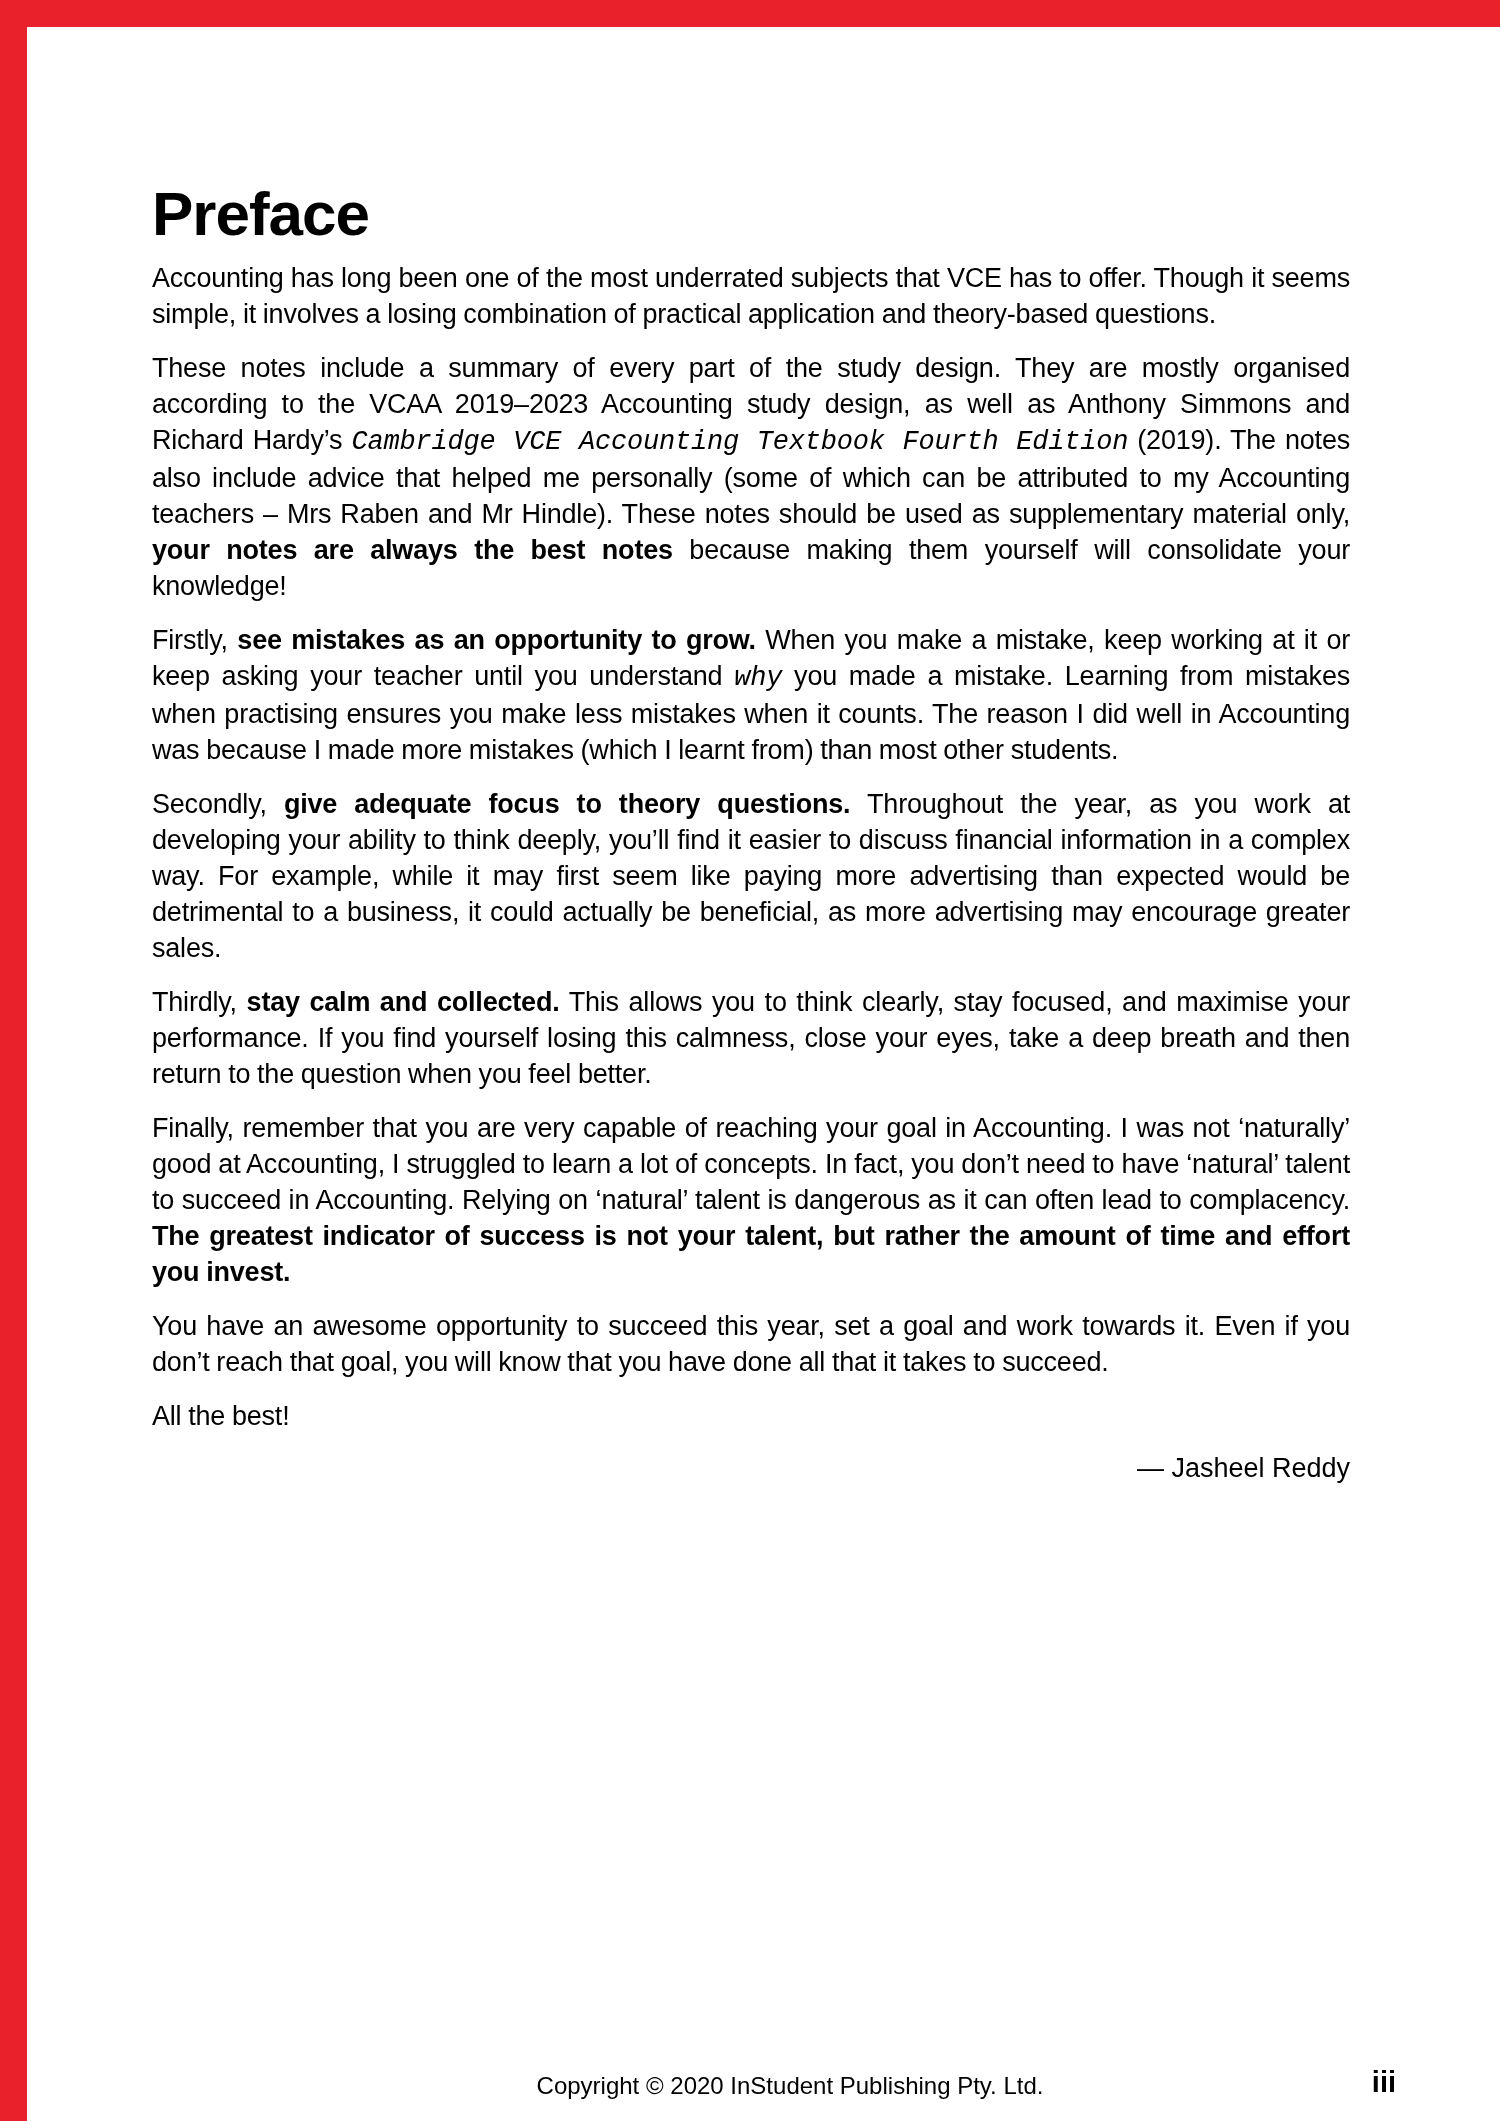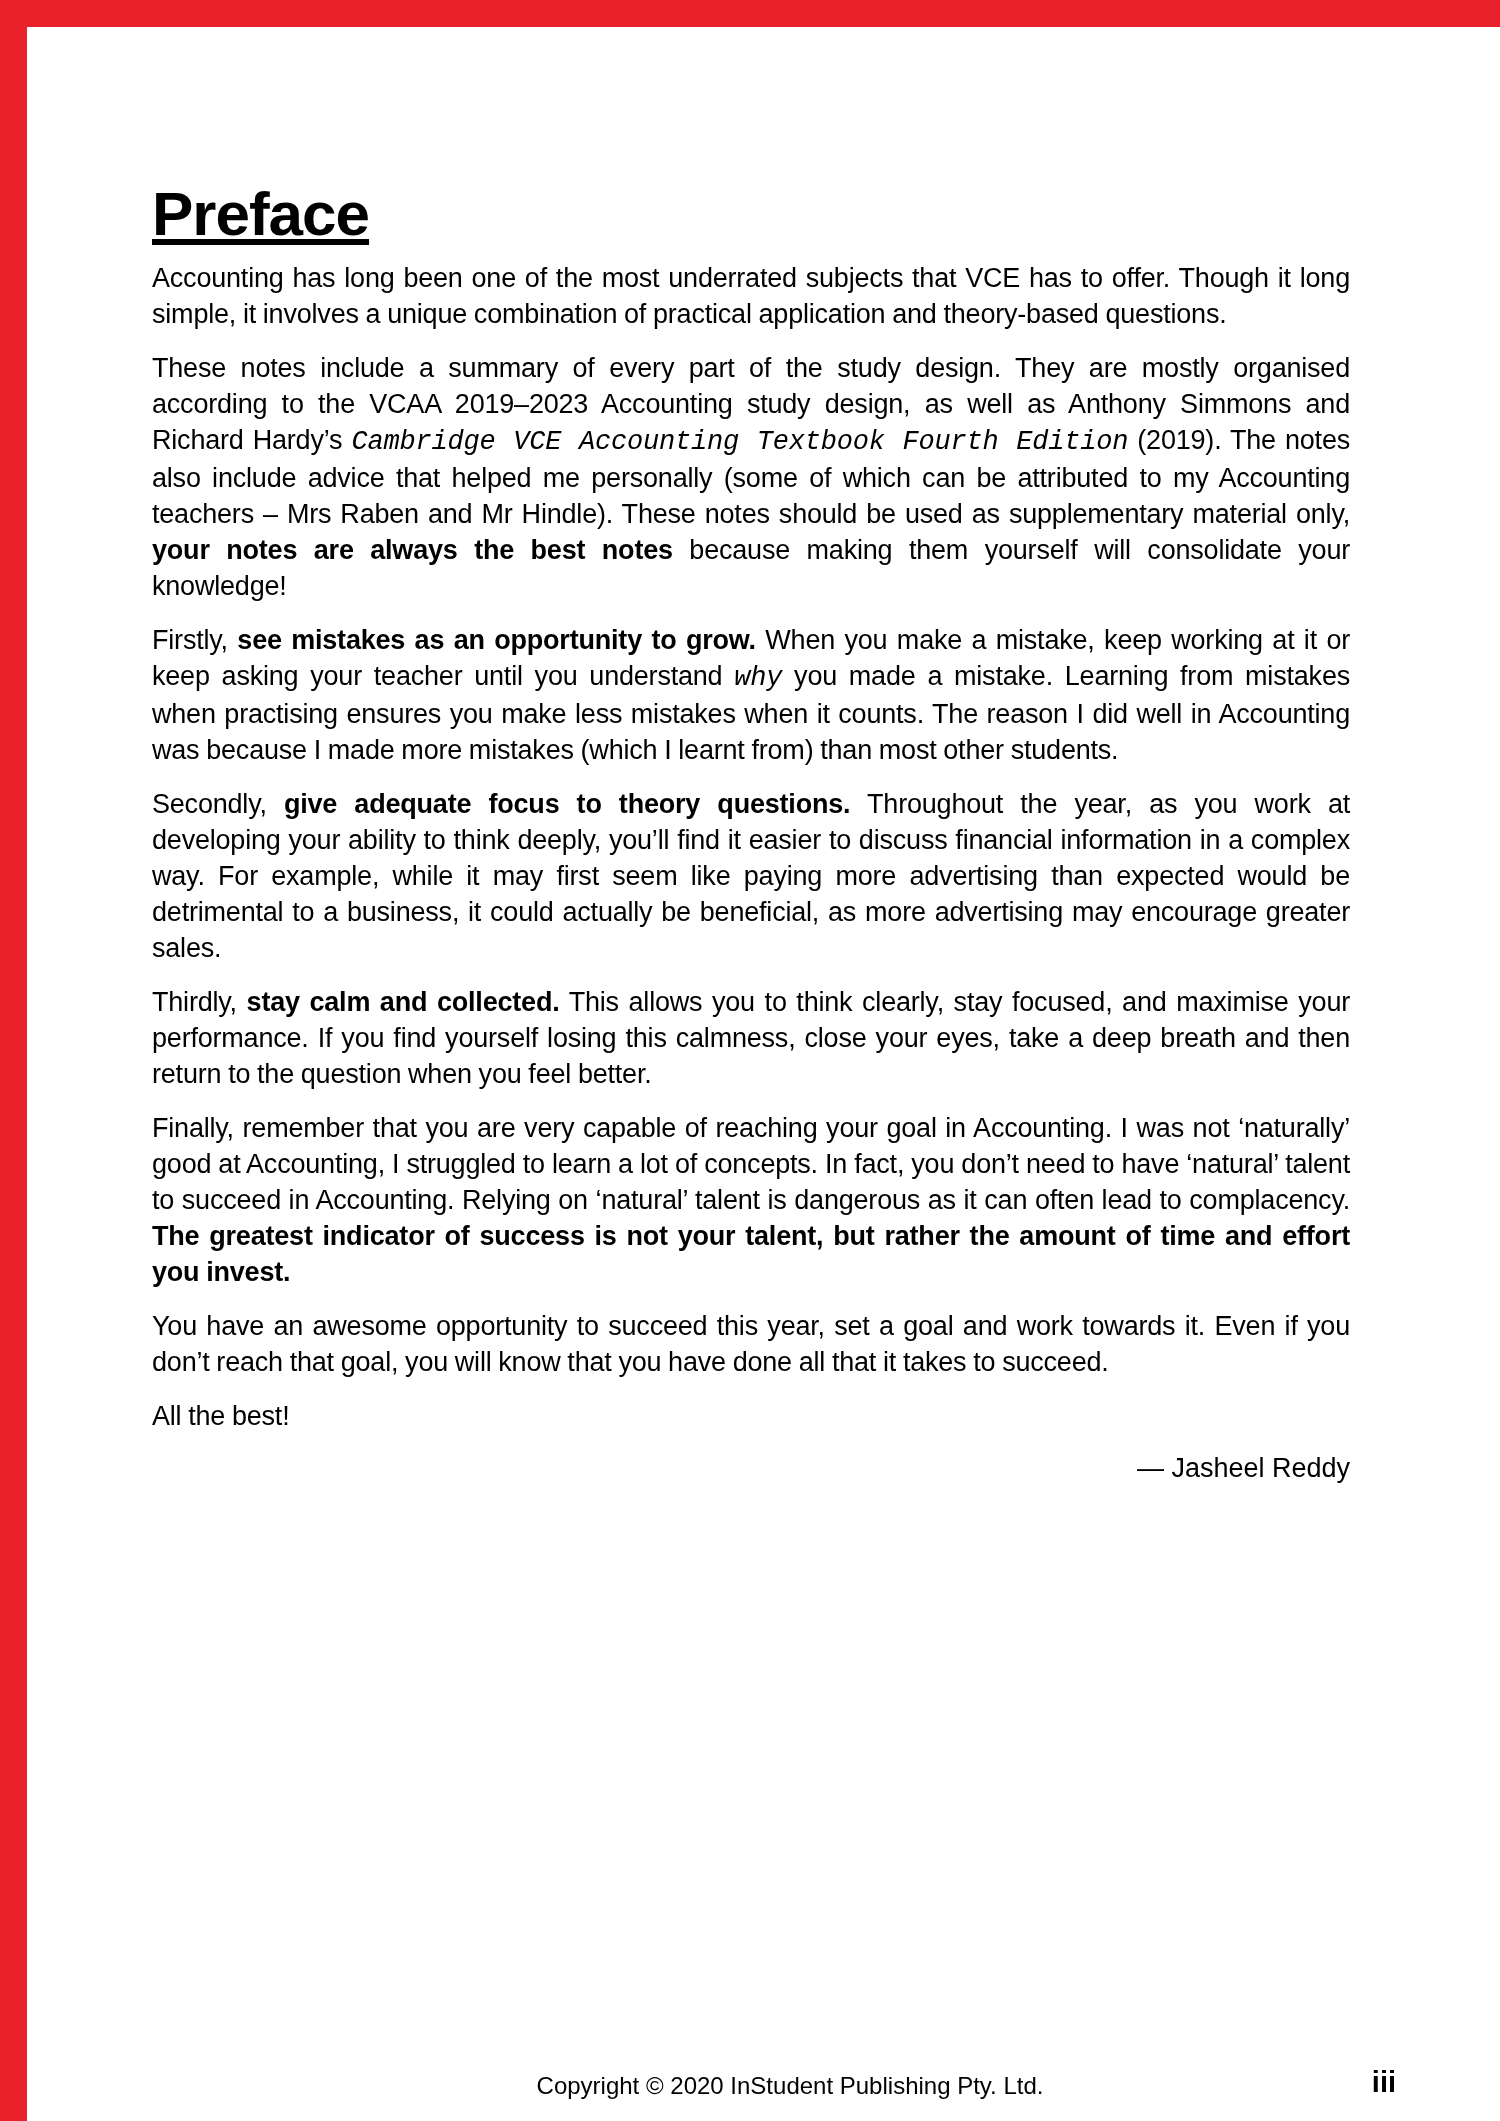--- a/index.html
+++ b/index.html
@@ -18,21 +18,20 @@
     position: absolute;
     left: 152px; top: 0;
     width: 1198px;
   }
   .page-title {
     margin: 184px 0 16px 0;
     font-size: 62px;
     line-height: 60px;
     font-weight: bold;
     letter-spacing: -1px;
-    text-decoration: underline;
   }
   .para {
     margin: 0 0 18px 0;
     font-size: 27px;
     line-height: 36px;
     text-align: justify;
     letter-spacing: -0.2px;
     word-spacing: -0.5px;
     hyphens: auto;
     -webkit-hyphens: auto;
@@ -65,21 +64,21 @@
 </style>
 </head>
 <body>
 
 <div class="edge-band edge-top" style="background: rgb(232, 33, 42);"></div>
 <div class="edge-band edge-left" style="background: rgb(232, 33, 42);"></div>
 
 <div class="content">
   <h1 class="page-title">Preface</h1>
 
-  <p class="para"><span class="seg-normal">Accounting has long been one of the most underrated subjects that VCE has to offer. Though it long simple, it involves a unique combination of practical application and theory-based questions.</span></p>
+  <p class="para"><span class="seg-normal">Accounting has long been one of the most underrated subjects that VCE has to offer. Though it seems simple, it involves a losing combination of practical application and theory-based questions.</span></p>
   <p class="para"><span class="seg-normal">These notes include a summary of every part of the study design. They are mostly organised according to the VCAA 2019–2023 Accounting study design, as well as Anthony Simmons and Richard Hardy’s </span><span class="seg-italic">Cambridge VCE Accounting Textbook Fourth Edition</span><span class="seg-normal"> (2019). The notes also include advice that helped me personally (some of which can be attributed to my Accounting teachers – Mrs Raben and Mr Hindle). These notes should be used as supplementary material only, </span><span class="seg-bold">your notes are always the best notes</span><span class="seg-normal"> because making them yourself will consolidate your knowledge!</span></p>
   <p class="para"><span class="seg-normal">Firstly, </span><span class="seg-bold">see mistakes as an opportunity to grow.</span><span class="seg-normal"> When you make a mistake, keep working at it or keep asking your teacher until you understand </span><span class="seg-italic">why</span><span class="seg-normal"> you made a mistake. Learning from mistakes when practising ensures you make less mistakes when it counts. The reason I did well in Accounting was because I made more mistakes (which I learnt from) than most other students.</span></p>
   <p class="para"><span class="seg-normal">Secondly, </span><span class="seg-bold">give adequate focus to theory questions.</span><span class="seg-normal"> Throughout the year, as you work at developing your ability to think deeply, you’ll find it easier to discuss financial information in a complex way. For example, while it may first seem like paying more advertising than expected would be detrimental to a business, it could actually be beneficial, as more advertising may encourage greater sales.</span></p>
   <p class="para"><span class="seg-normal">Thirdly, </span><span class="seg-bold">stay calm and collected.</span><span class="seg-normal"> This allows you to think clearly, stay focused, and maximise your performance. If you find yourself losing this calmness, close your eyes, take a deep breath and then return to the question when you feel better.</span></p>
   <p class="para"><span class="seg-normal">Finally, remember that you are very capable of reaching your goal in Accounting. I was not ‘naturally’ good at Accounting, I struggled to learn a lot of concepts. In fact, you don’t need to have ‘natural’ talent to succeed in Accounting. Relying on ‘natural’ talent is dangerous as it can often lead to complacency. </span><span class="seg-bold">The greatest indicator of success is not your talent, but rather the amount of time and effort you invest.</span></p>
   <p class="para"><span class="seg-normal">You have an awesome opportunity to succeed this year, set a goal and work towards it. Even if you don’t reach that goal, you will know that you have done all that it takes to succeed.</span></p>
   <p class="para closing"><span class="seg-normal">All the best!</span></p>
 
   <div class="signature">— Jasheel Reddy</div>
 </div>

